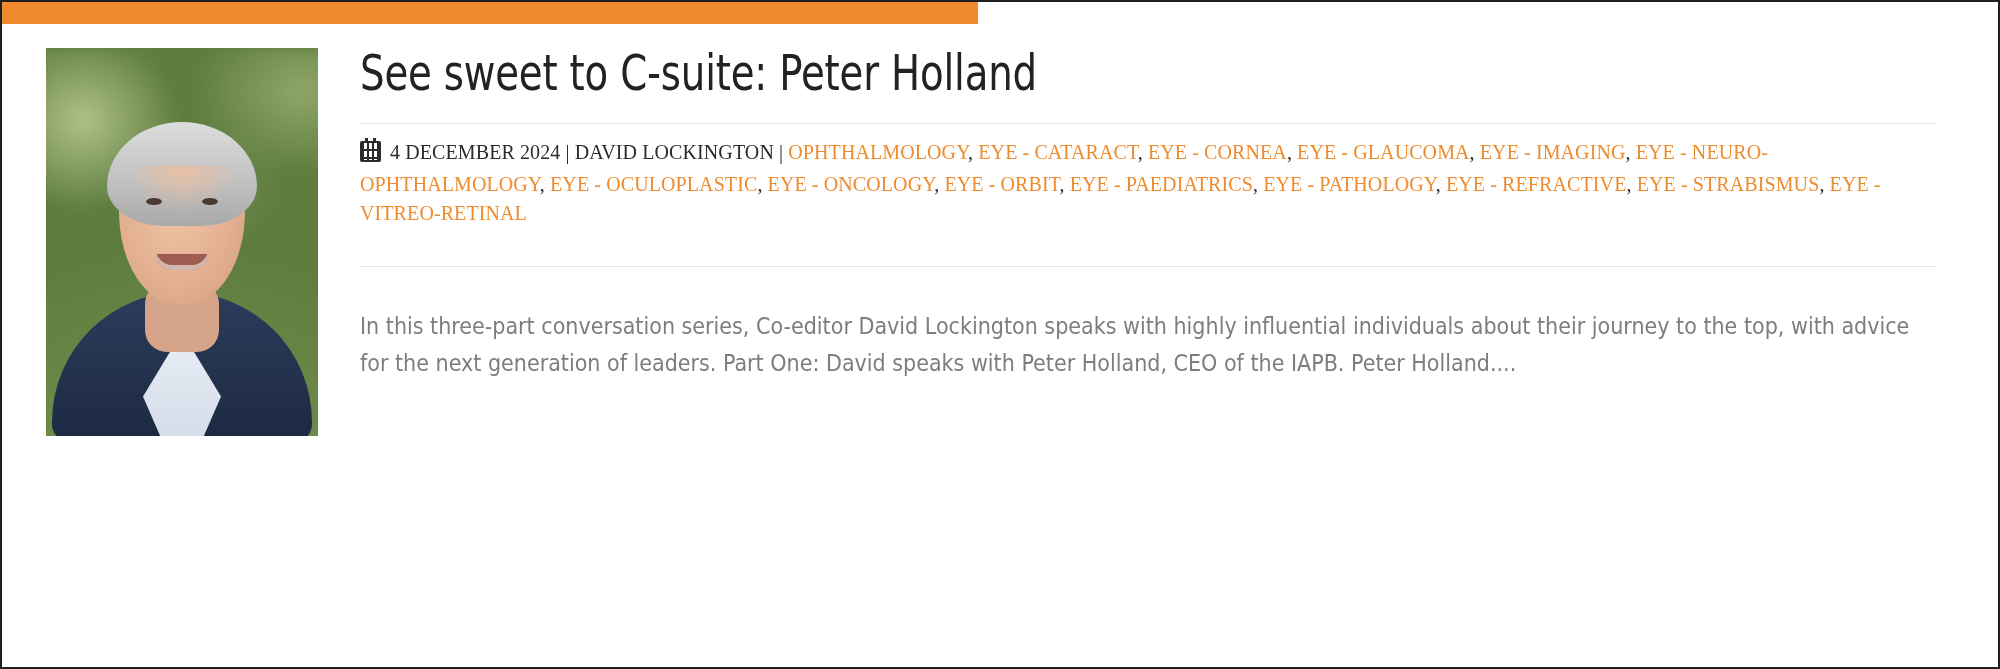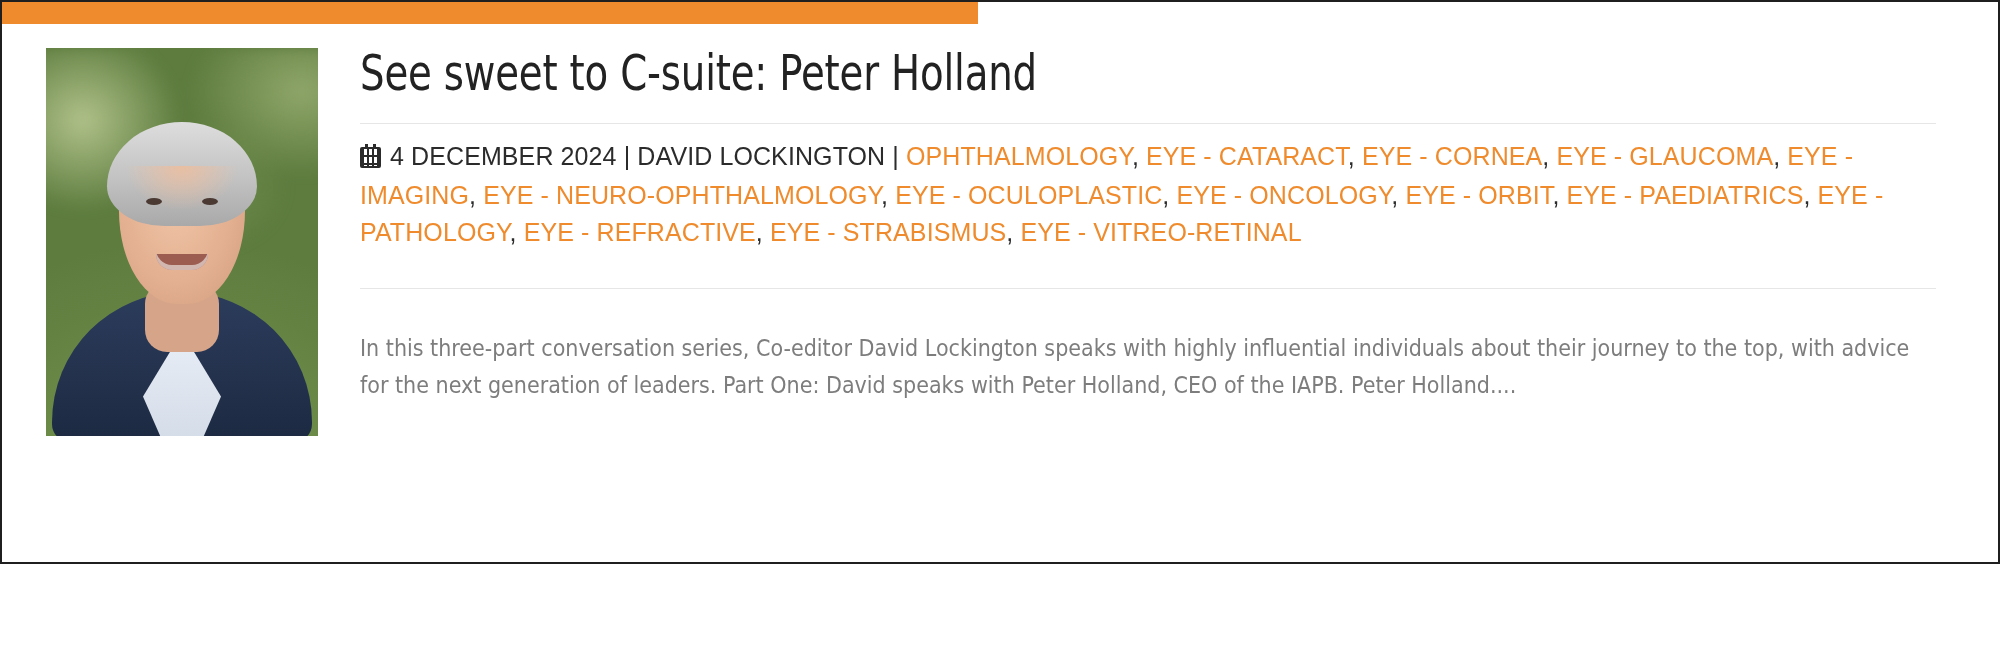--- a/index.html
+++ b/index.html
@@ -13,21 +13,21 @@
     height: 669px;
     font-family: "Liberation Sans", sans-serif;
     overflow: hidden;
   }
 
   
   .card {
     position: relative;
     box-sizing: border-box;
     width: 2000px;
-    height: 564px;
+    height: 669px;
     background: #ffffff;
     border: 2px solid #1f1f1f;
     padding: 9px;
   }
 
   
   .accent-bar {
     position: absolute;
     top: 0;
     left: 0;
@@ -188,22 +188,22 @@
   }
 
   .divider {
     height: 1px;
     background: #e6e6e6;
     margin: 22px 0 0 0;
   }
 
   .meta {
     padding: 14px 0 16px 0;
-    font-family: Liberation Sans, sans-serif;
-    font-size: 25px;
+    font-family: Liberation Serif, serif;
+    font-size: 20px;
     line-height: 1.45;
     color: #2b2b2b;
     letter-spacing: 0.1px;
   }
   .meta-icon {
     display: inline-block;
     vertical-align: -3px;
     margin-right: 9px;
   }
   .cal {

